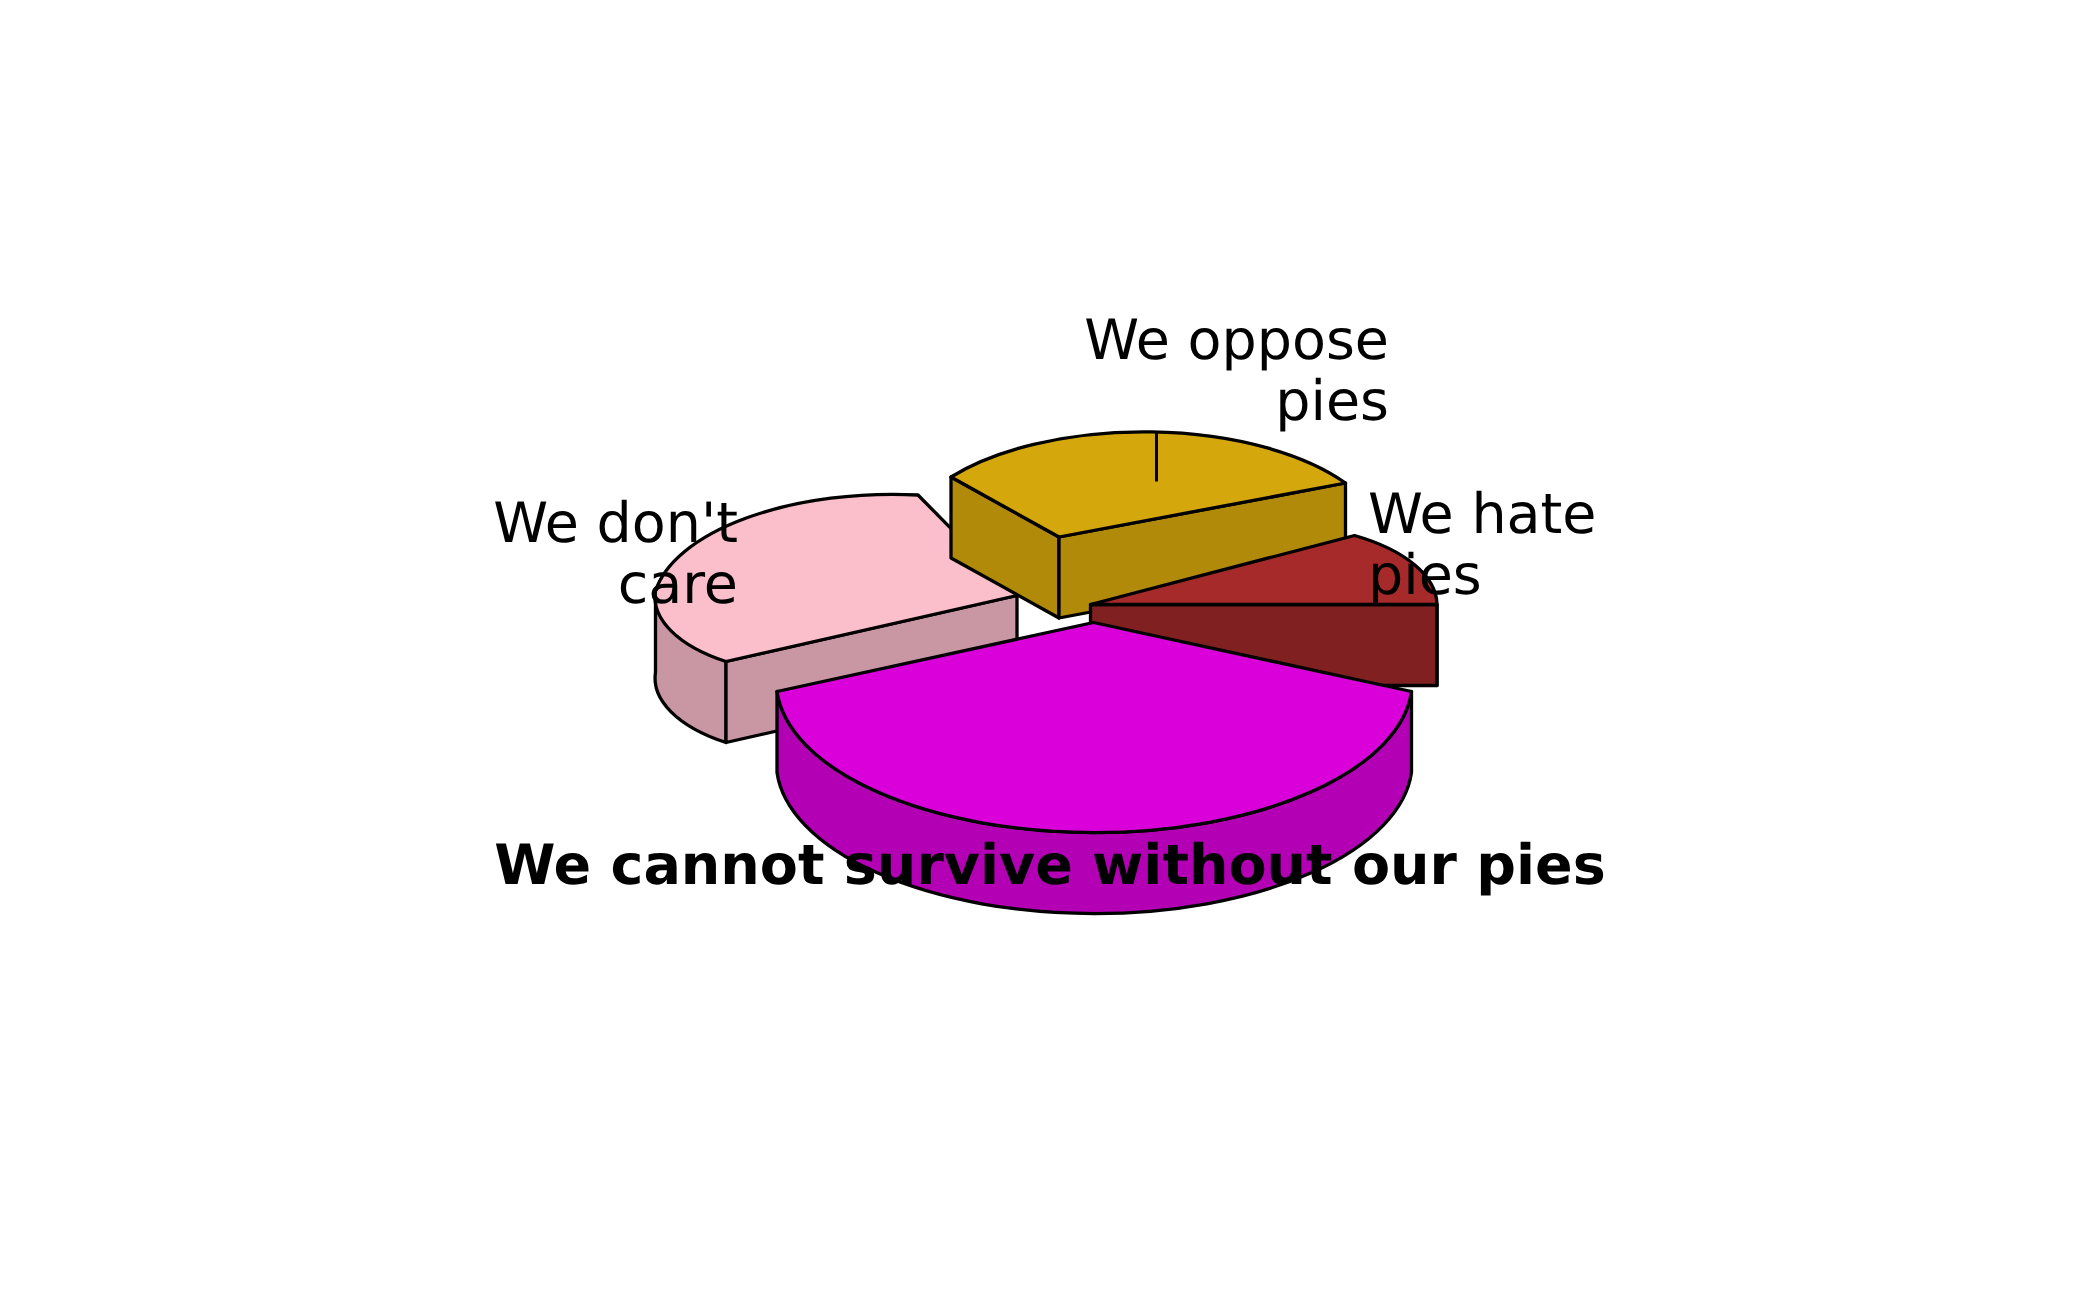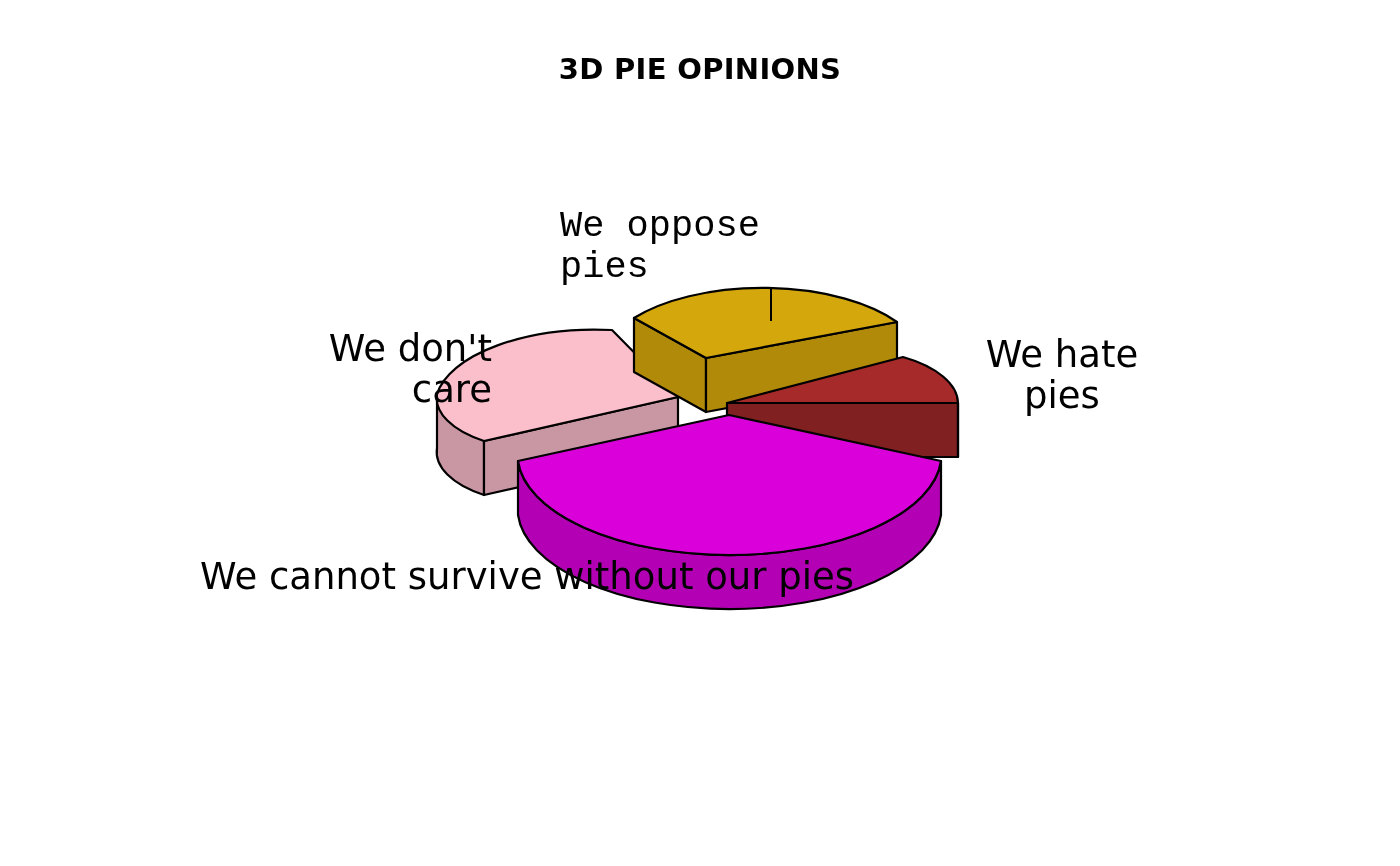--- a/index.html
+++ b/index.html
@@ -35,44 +35,43 @@
   .slice-label {
     position: absolute;
     font-family: "DejaVu Sans", sans-serif;
     font-size: 37px;
     line-height: 1.12;
     color: #000000;
     white-space: pre-line;
   }
   .label-oppose {
     top: 206px;
-    left: 560px;
+    left: 596px;
     width: 330px;
-    text-align: left;
-    font-family: Liberation Mono, monospace;
+    text-align: right;
   }
   .label-dontcare {
     top: 328px;
     left: 200px;
     width: 292px;
     text-align: right;
   }
   .label-hate {
     top: 322px;
     left: 912px;
     width: 300px;
-    text-align: center;
-    margin-top: 12px;
+    text-align: left;
   }
   .label-survive {
     top: 556px;
     left: 200px;
     width: 1000px;
-    text-align: left;
+    text-align: center;
     font-size: 37px;
+    font-weight: bold;
   }
   svg.pie-svg {
     position: absolute;
     top: 0;
     left: 0;
     width: 1400px;
     height: 866px;
   }
   .pie-outline {
     stroke: #000000;
@@ -83,21 +82,20 @@
     stroke: #000000;
     stroke-width: 2;
     fill: none;
   }
 </style>
 </head>
 <body style="background: rgb(255, 255, 255);">
 
 <div id="chart-root">
 
-  <div class="chart-title">3D PIE OPINIONS</div>
 
   <svg class="pie-svg" viewBox="0 0 1400 866">
 
     <g>
 
       <path class="pie-outline" fill="#c997a3" d="M 437 394
                L 437 448
                A 108 52 0 0 0 484 495
                L 484 441
                Z" stroke="#000000"></path>

